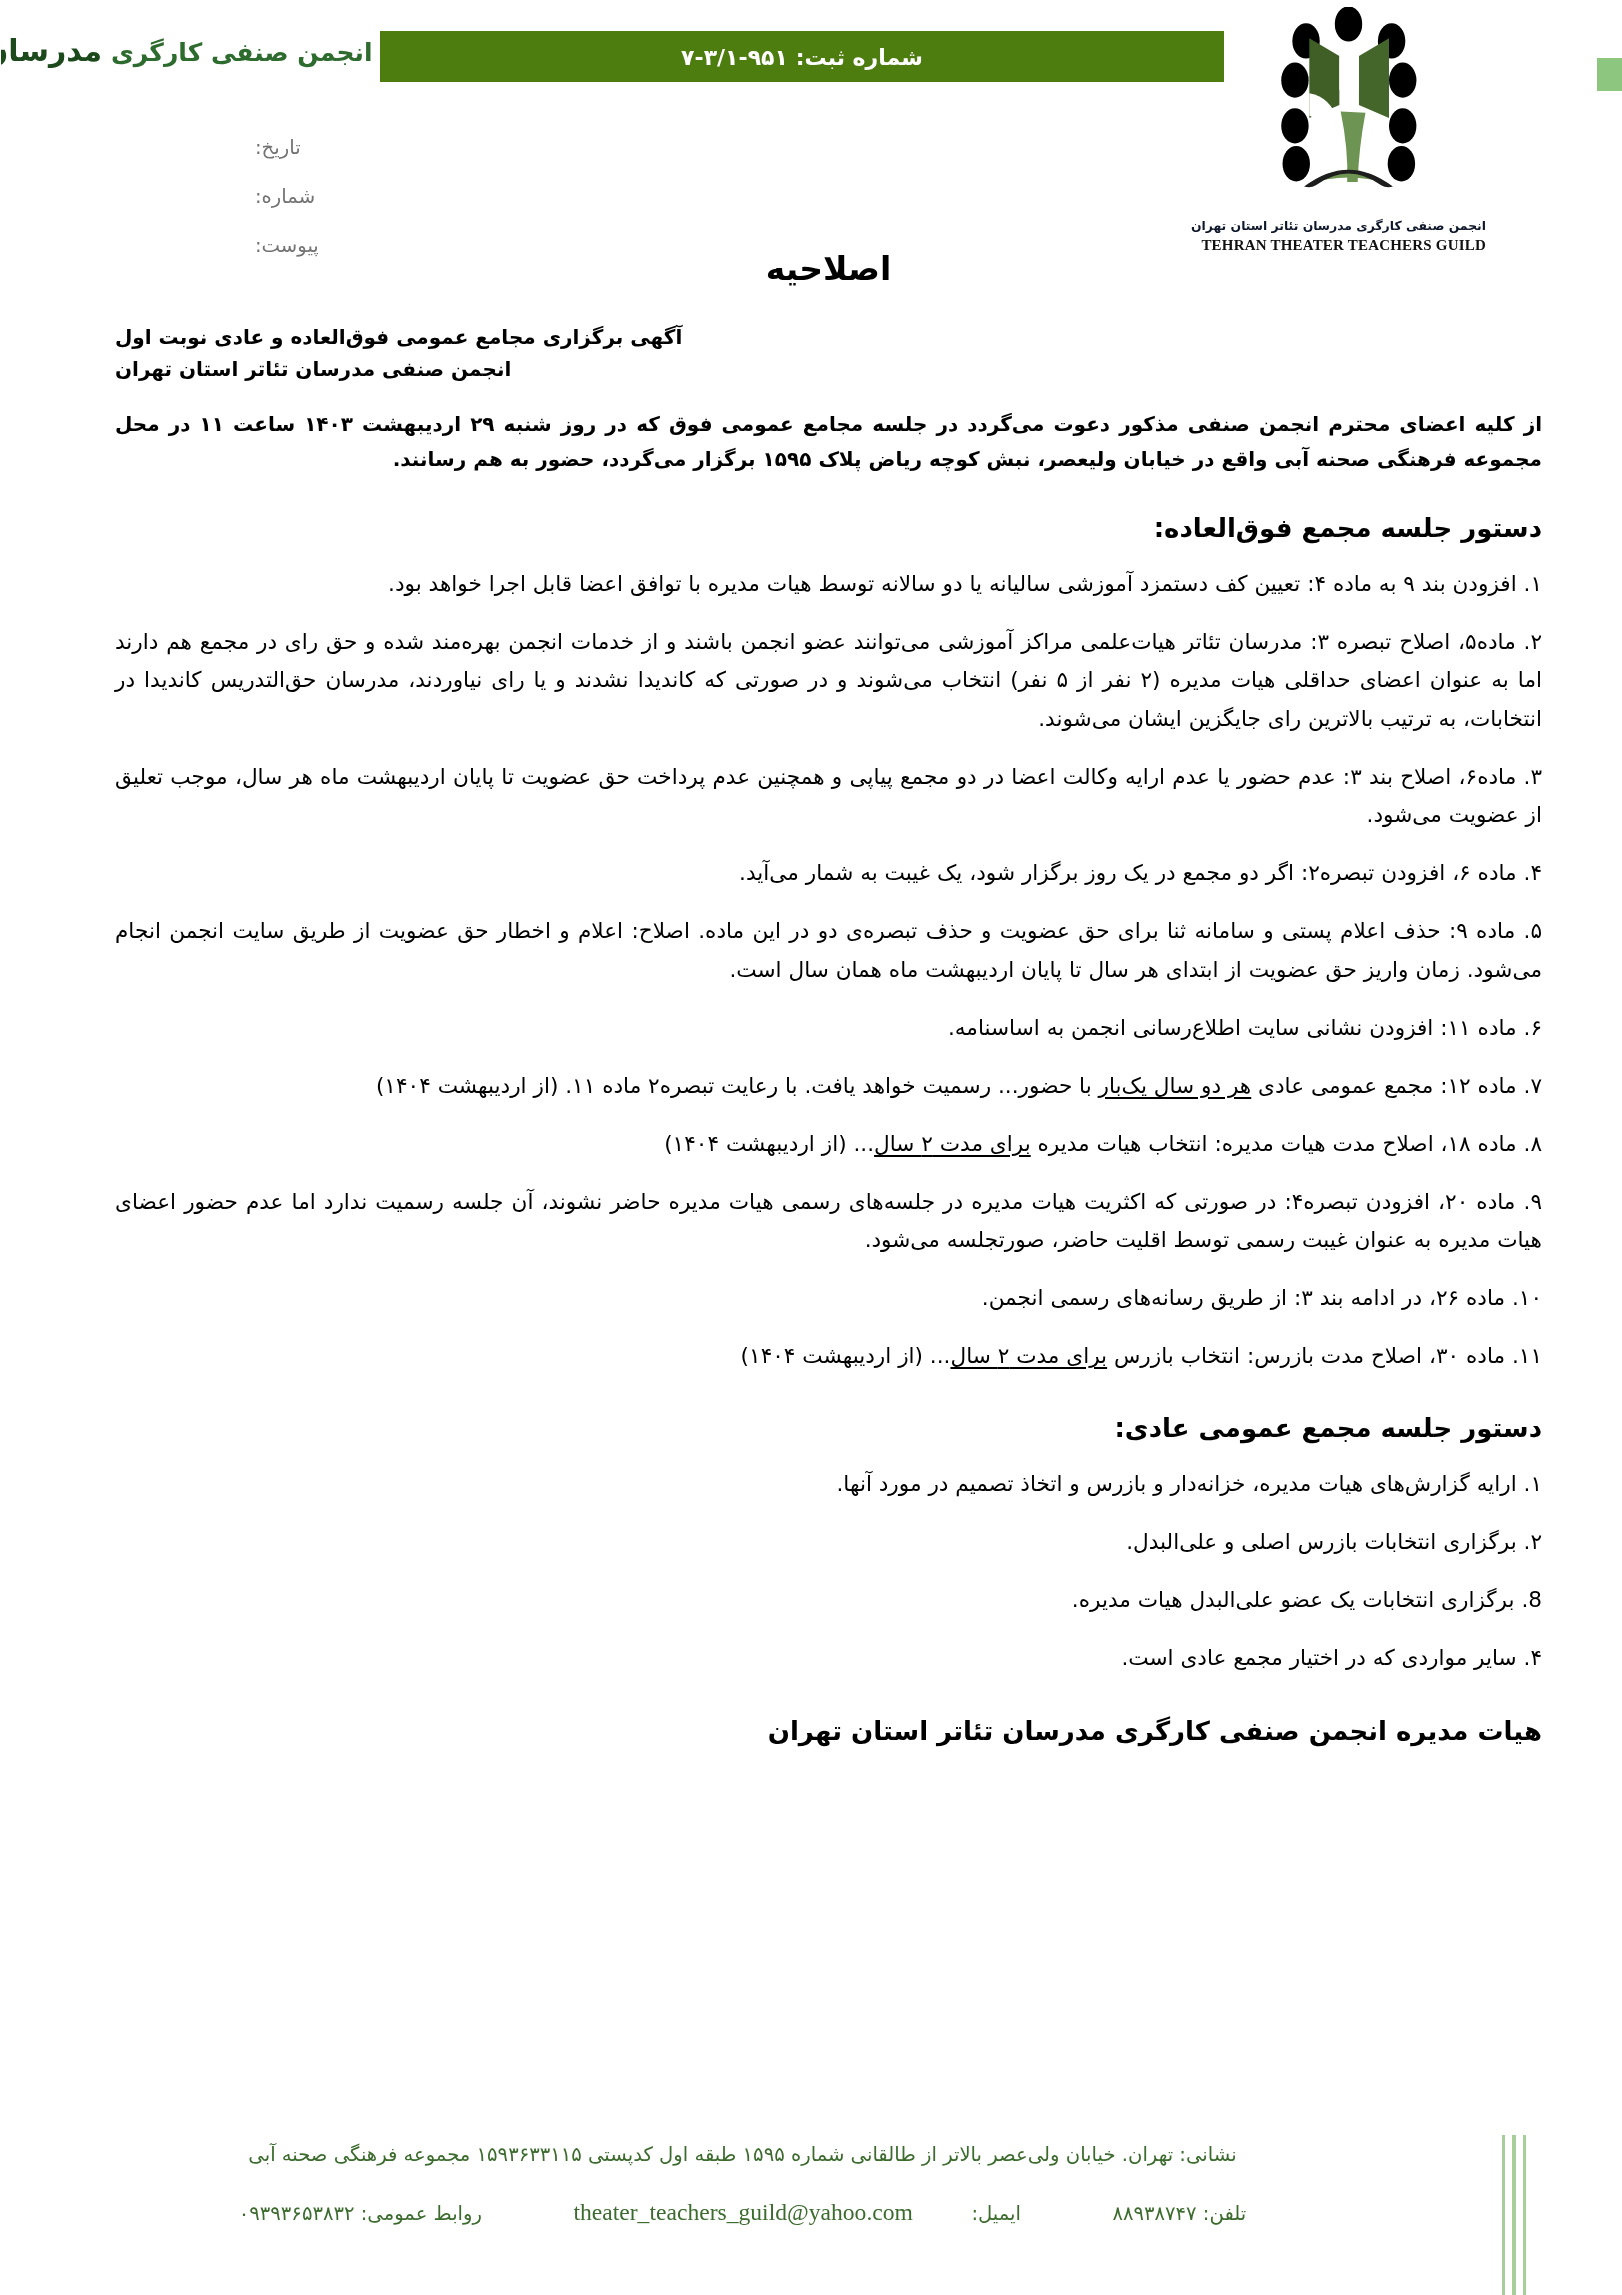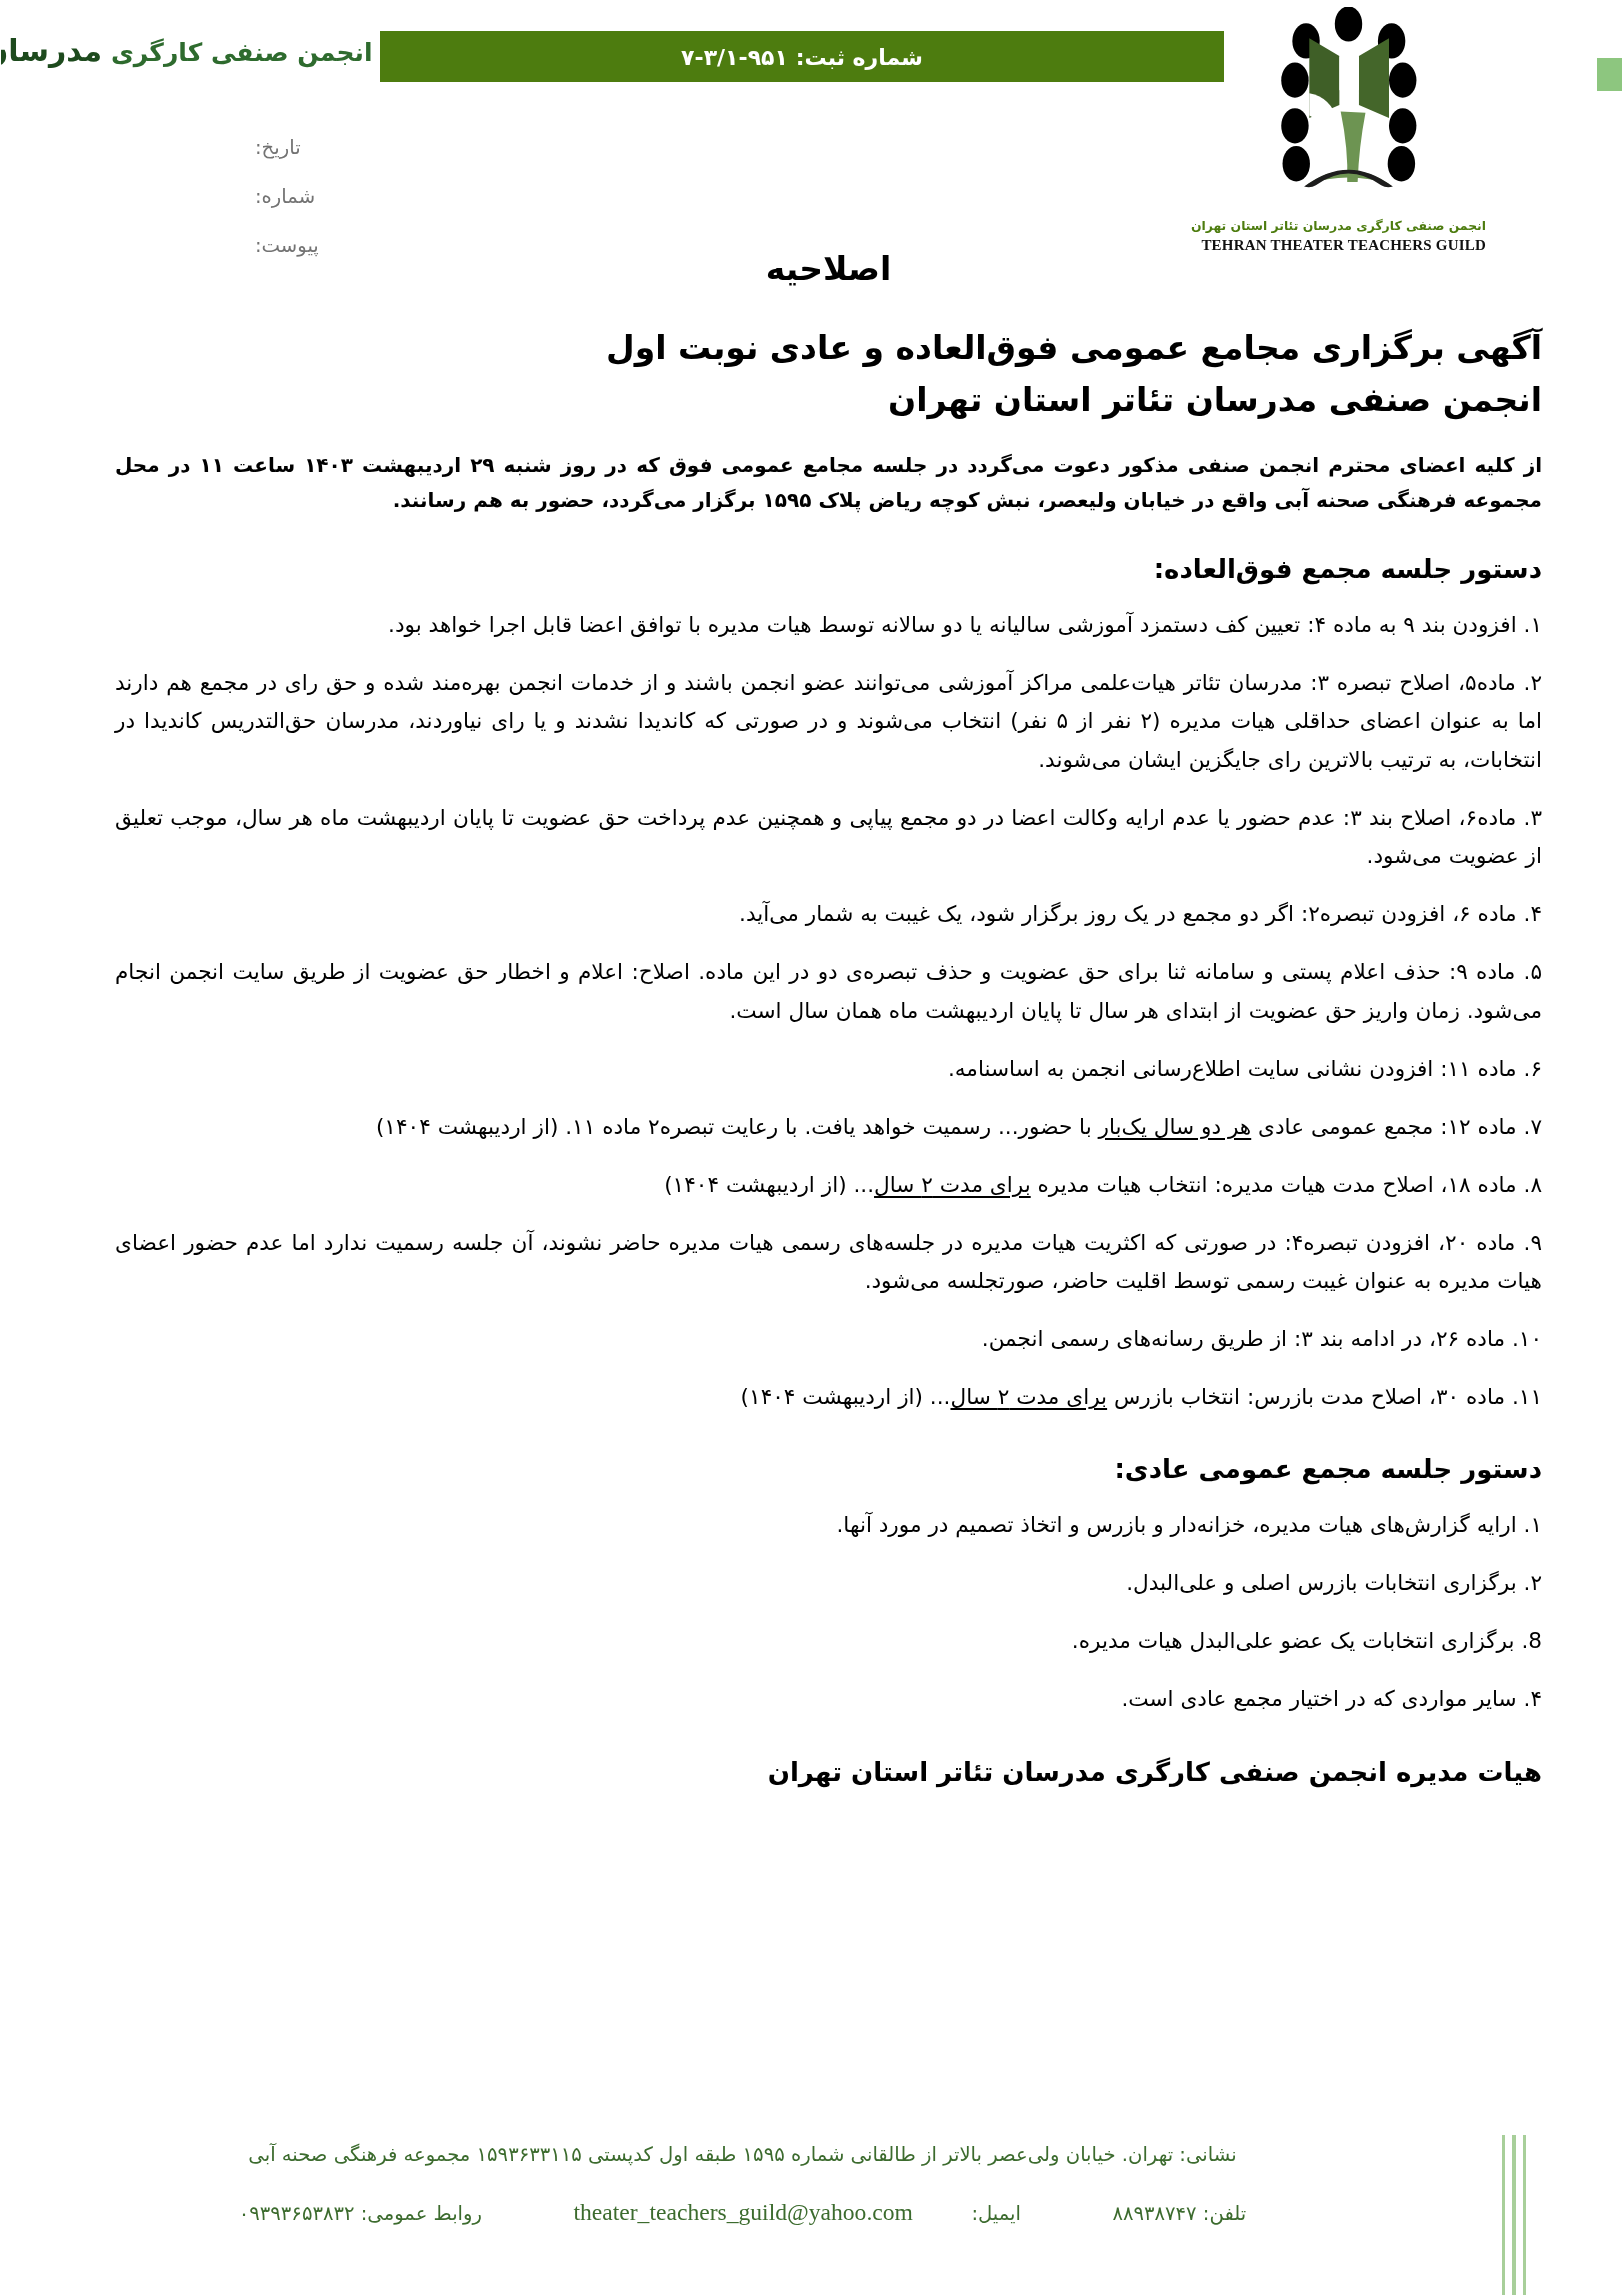--- a/index.html
+++ b/index.html
@@ -100,21 +100,21 @@
   }
   .logo svg { display:block; }
   .logo-caption-fa {
     position: absolute;
     top: 211px;
     left: 0;
     width: 275px;
     text-align: center;
     font-size: 12.4px;
     font-weight: bold;
-    color: #4d7c0f;
+    color: #0f172a;
     white-space: nowrap;
   }
   .logo-caption-en {
     position: absolute;
     top: 230px;
     left: 0;
     width: 275px;
     text-align: center;
     font-size: 15px;
     font-weight: bold;
@@ -136,22 +136,22 @@
 
   .amendment-title {
     text-align: center;
     font-size: 33px;
     font-weight: bold;
     margin: 0 0 34px 0;
     letter-spacing: 0.3px;
   }
 
   .doc-title {
-    text-align: right;
-    font-size: 33px;
+    text-align: left;
+    font-size: 20px;
     font-weight: bold;
     line-height: 1.58;
     margin: 0 0 9.2px 0;
   }
   .doc-title .line { display: block; }
 
   .intro {
     font-size: 20px;
     font-weight: bold;
     line-height: 1.72;

